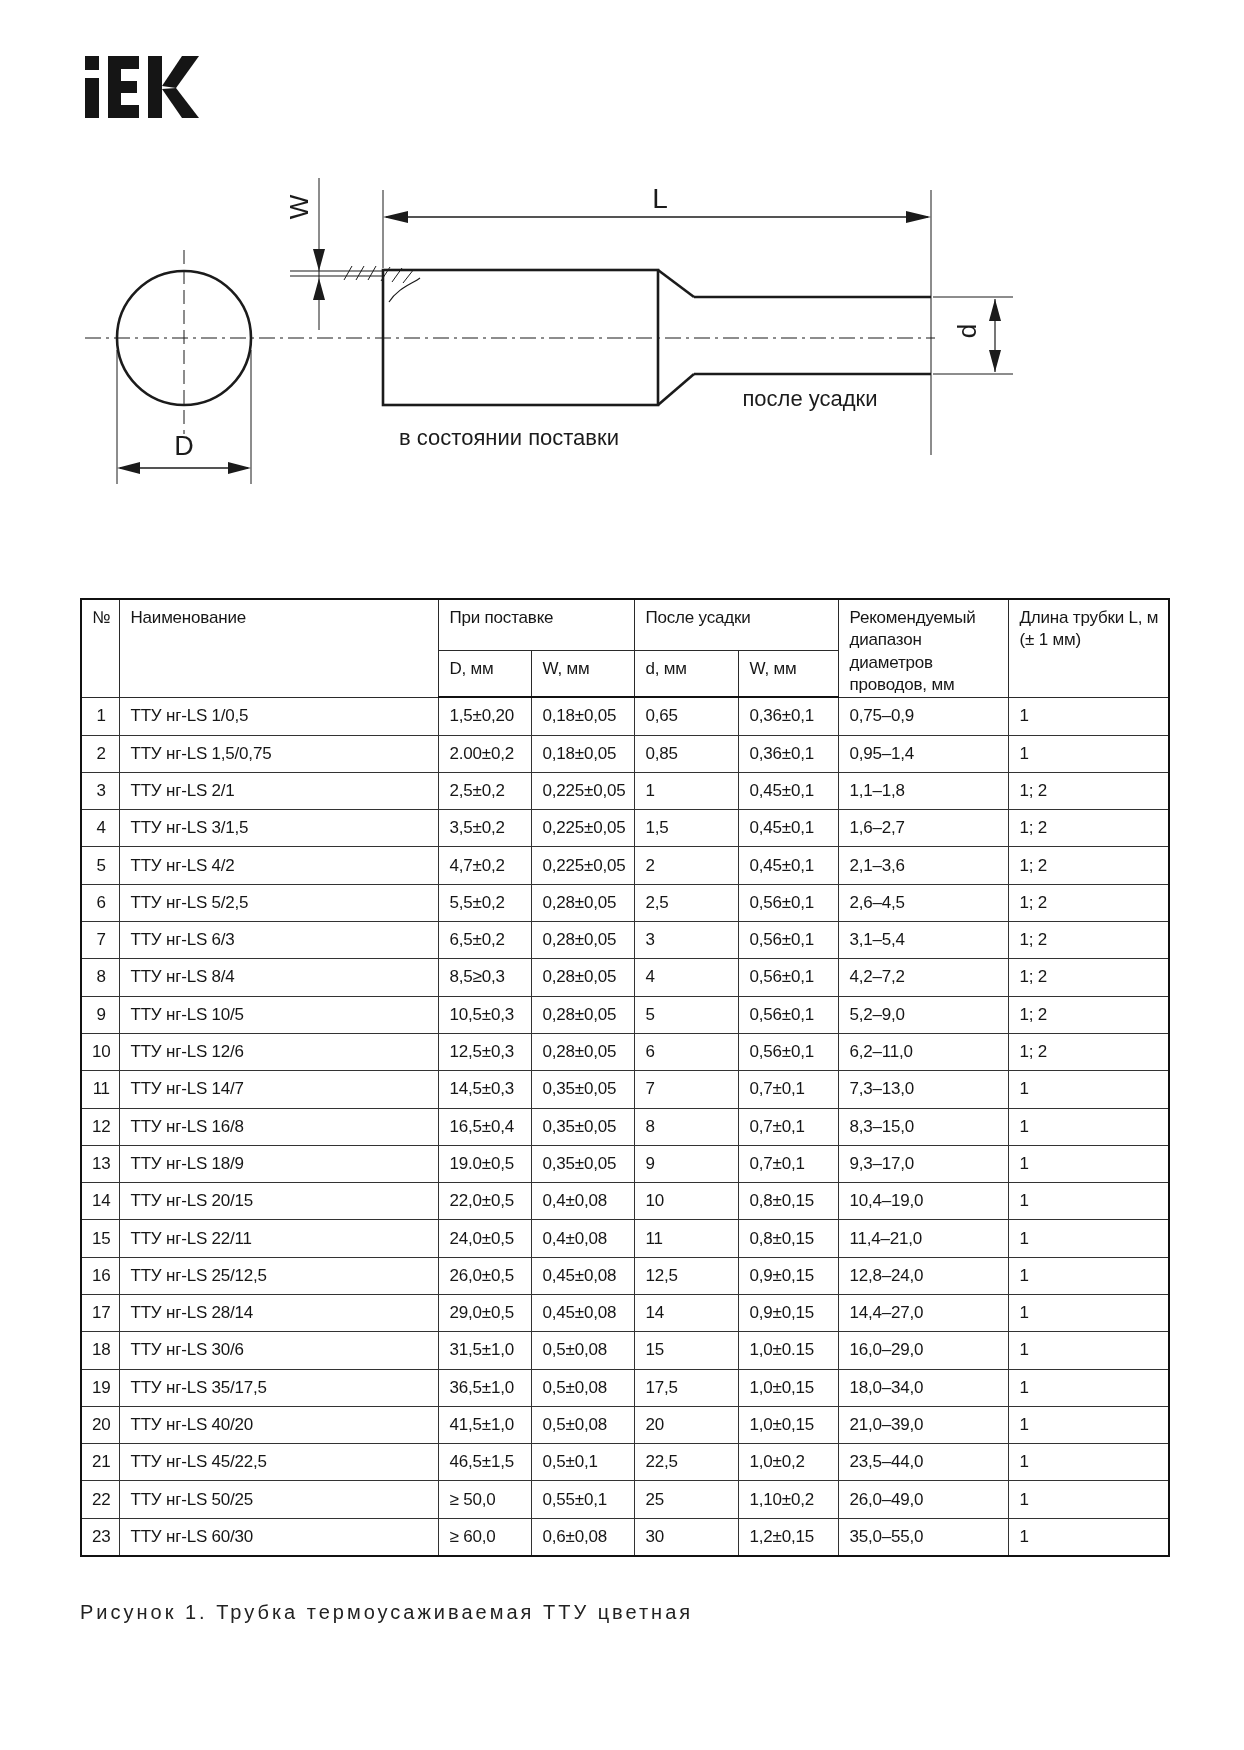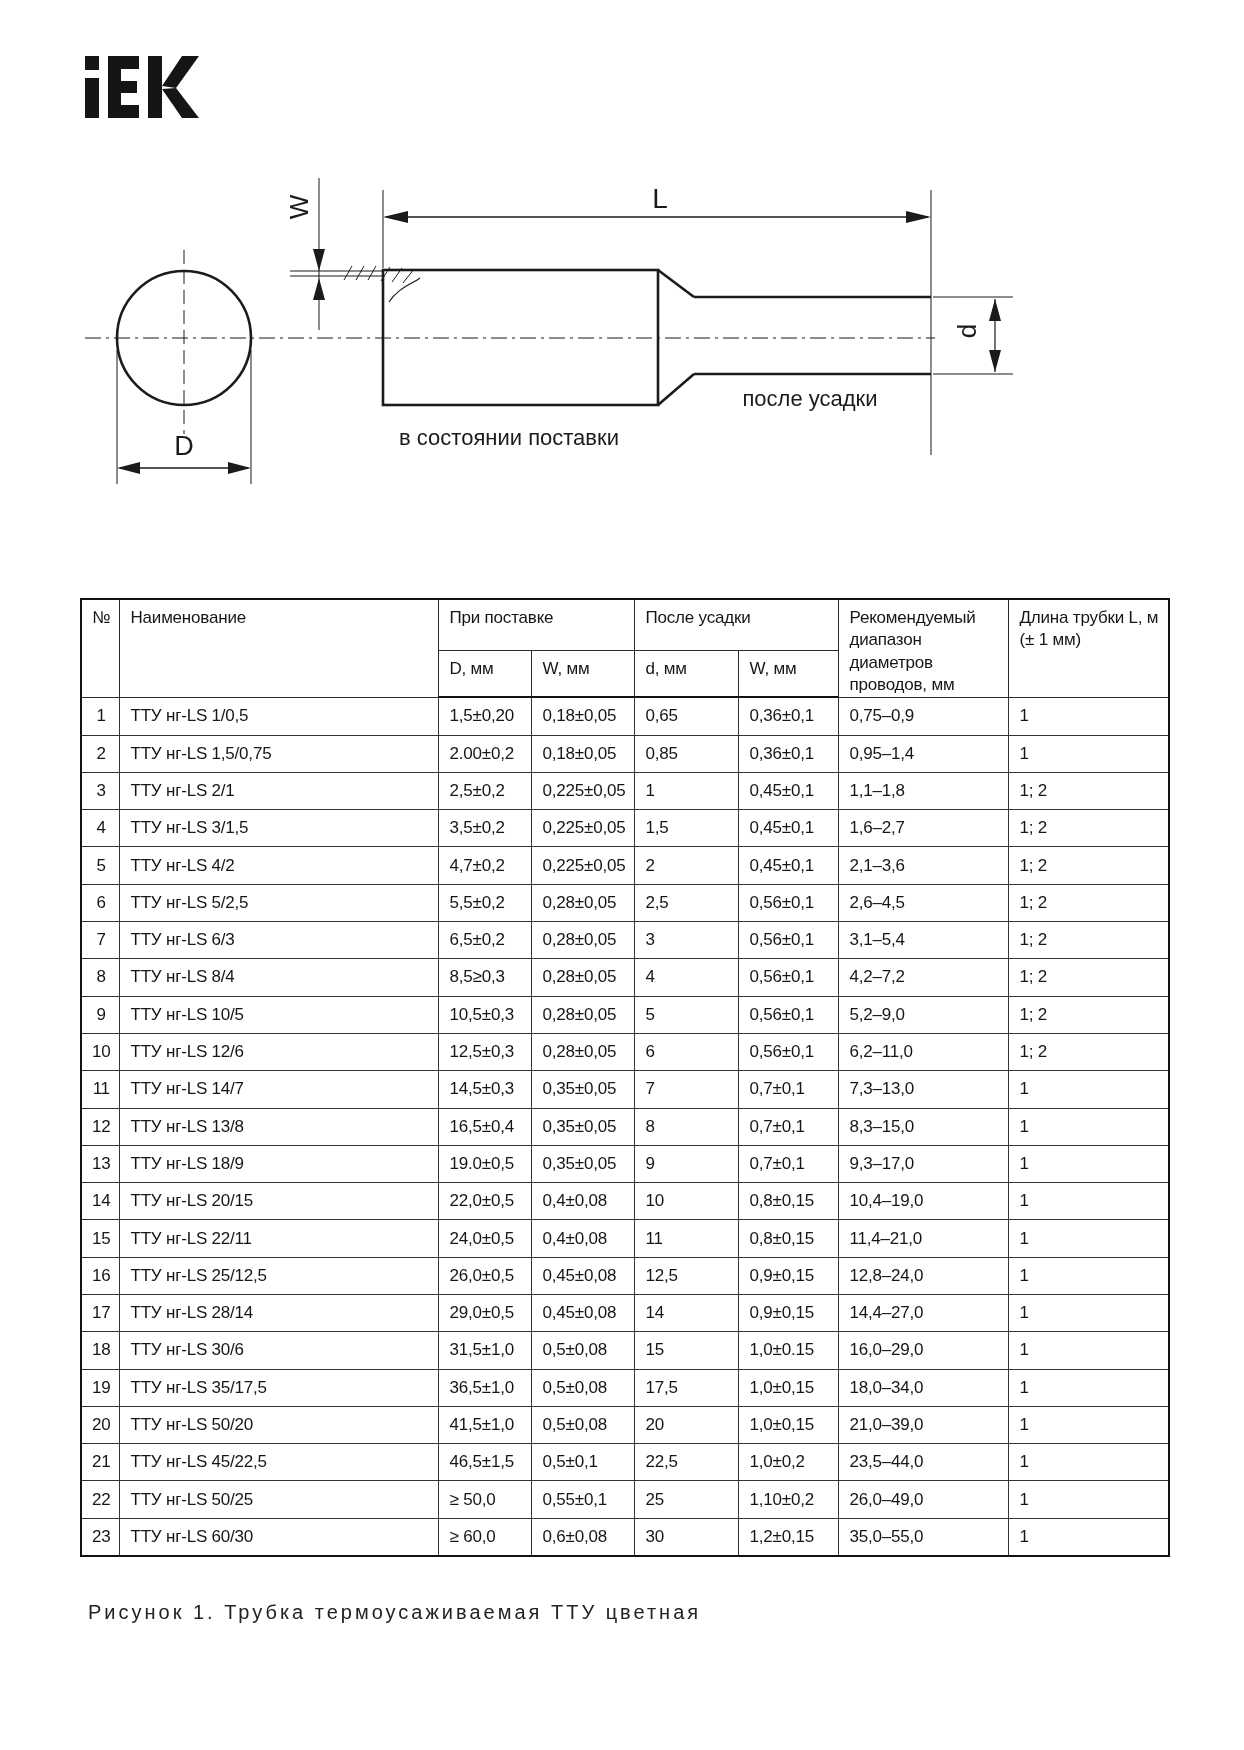--- a/index.html
+++ b/index.html
@@ -26,21 +26,21 @@
   .spec-table thead th{
     font-weight:normal;vertical-align:top;padding-top:7px;line-height:1.32;
   }
   .spec-table thead tr.subhead th{border-bottom:2.5px solid #111;height:36px;margin-top:29px;}
   .spec-table thead tr.grouphead th{height:40px;}
   .spec-table td{height:36.3px;vertical-align:middle;border-color:#333;}
   .spec-table .c-num{text-align:center;padding-left:2px;}
   
   .caption{
     position:absolute;left:80px;top:1601px;font-size:20px;letter-spacing:3px;
-    color:#222;white-space:nowrap;margin-left:8px;
+    color:#222;white-space:nowrap;
   }
 </style>
 </head>
 <body>
 
 <svg class="logo" viewBox="0 0 114 62" aria-label="iEK">
   <g fill="#151515">
     <rect x="0" y="0" width="14" height="14"></rect>
     <rect x="0" y="22" width="14" height="40"></rect>
     <rect x="23" y="0" width="13" height="62"></rect>
@@ -245,21 +245,21 @@
         <td>ТТУ нг-LS 14/7</td>
         <td>14,5±0,3</td>
         <td>0,35±0,05</td>
         <td>7</td>
         <td>0,7±0,1</td>
         <td>7,3–13,0</td>
         <td>1</td>
       </tr>
       <tr>
         <td class="c-num">12</td>
-        <td>ТТУ нг-LS 13/8</td>
+        <td>ТТУ нг-LS 16/8</td>
         <td>16,5±0,4</td>
         <td>0,35±0,05</td>
         <td>8</td>
         <td>0,7±0,1</td>
         <td>8,3–15,0</td>
         <td>1</td>
       </tr>
       <tr>
         <td class="c-num">13</td>
         <td>ТТУ нг-LS 18/9</td>
@@ -325,21 +325,21 @@
         <td>ТТУ нг-LS 35/17,5</td>
         <td>36,5±1,0</td>
         <td>0,5±0,08</td>
         <td>17,5</td>
         <td>1,0±0,15</td>
         <td>18,0–34,0</td>
         <td>1</td>
       </tr>
       <tr>
         <td class="c-num">20</td>
-        <td>ТТУ нг-LS 50/20</td>
+        <td>ТТУ нг-LS 40/20</td>
         <td>41,5±1,0</td>
         <td>0,5±0,08</td>
         <td>20</td>
         <td>1,0±0,15</td>
         <td>21,0–39,0</td>
         <td>1</td>
       </tr>
       <tr>
         <td class="c-num">21</td>
         <td>ТТУ нг-LS 45/22,5</td>

